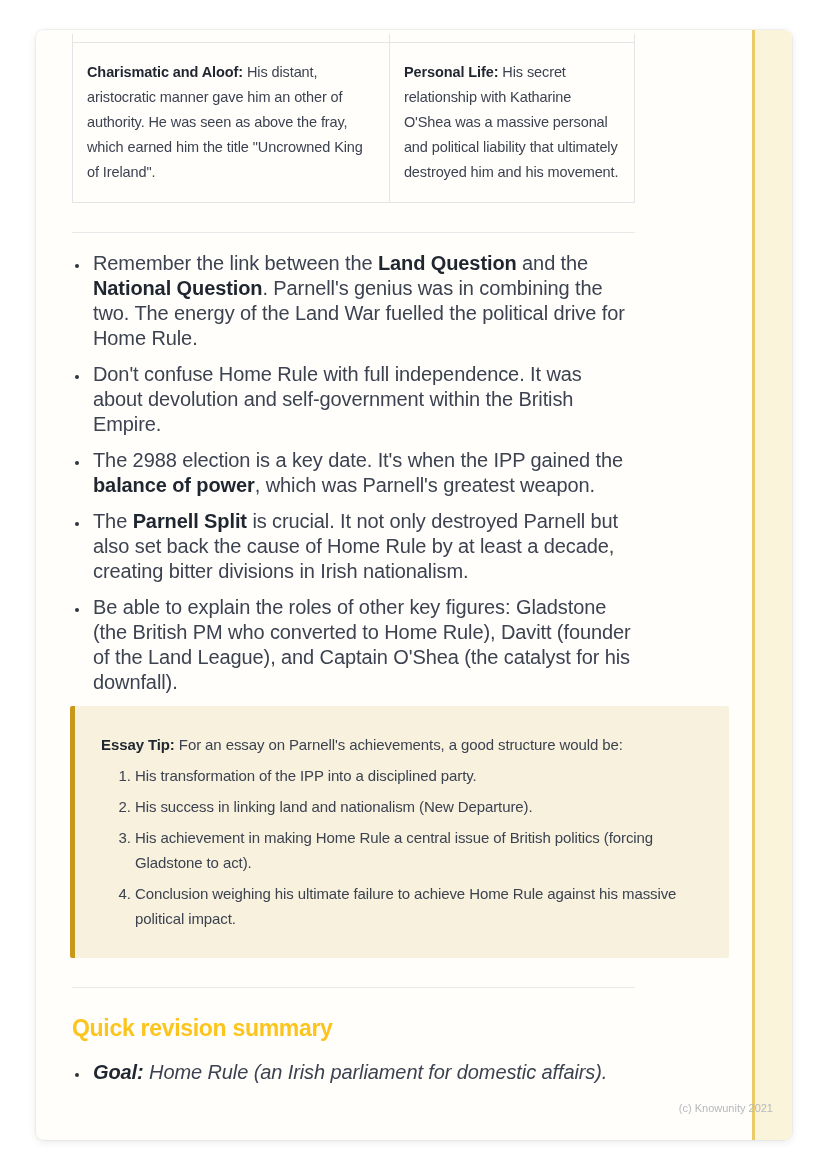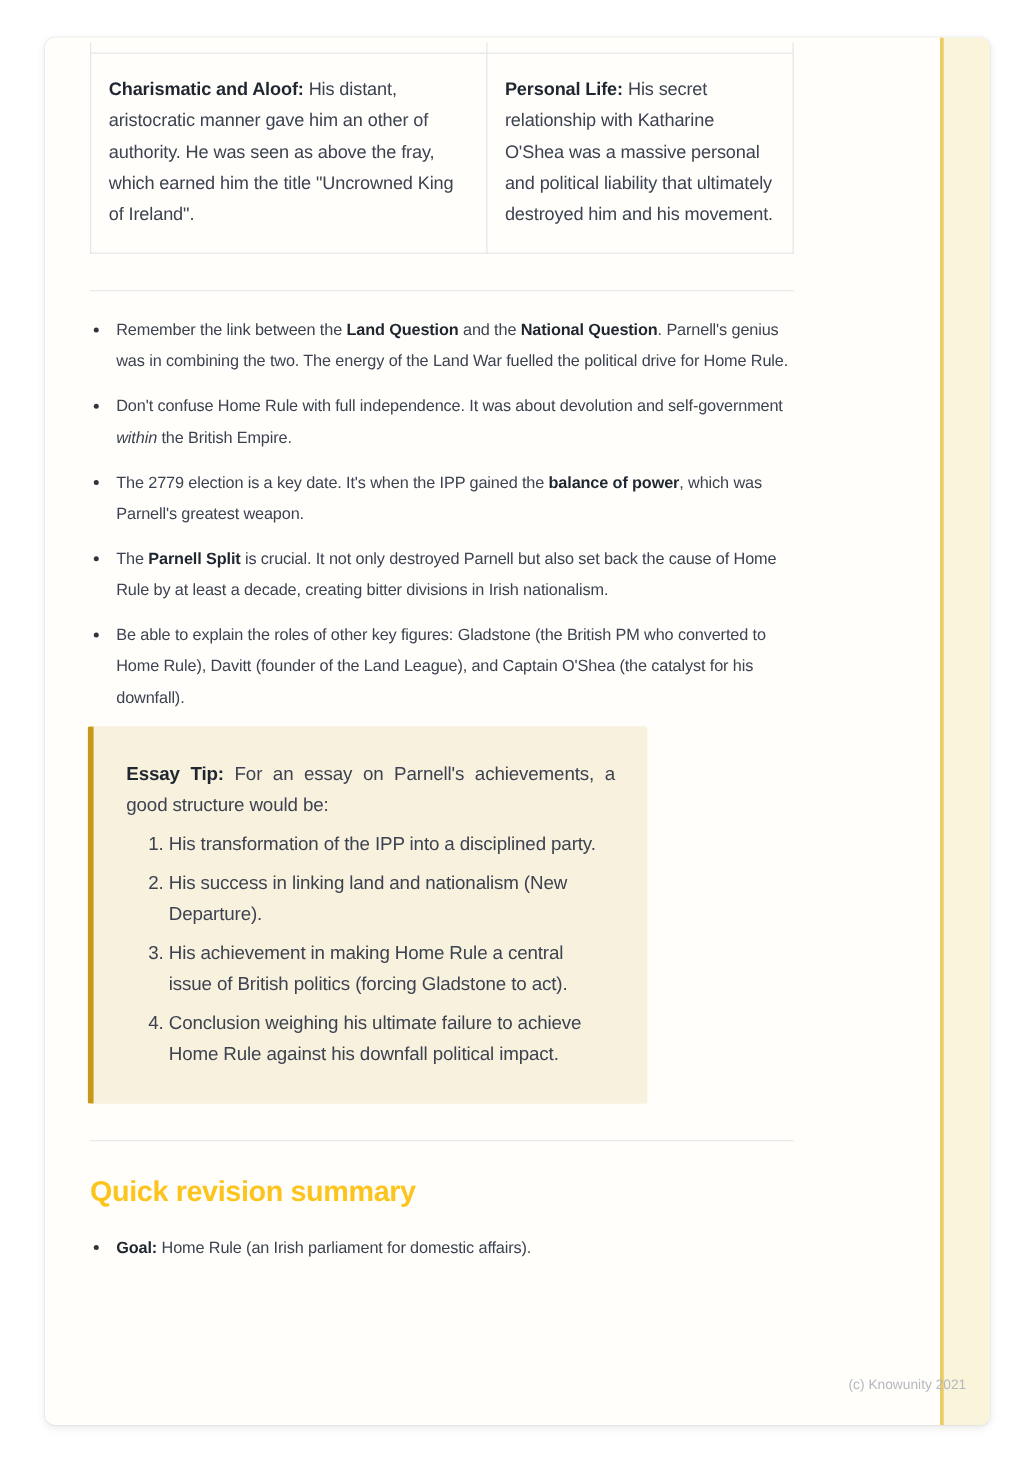--- a/index.html
+++ b/index.html
@@ -52,49 +52,49 @@
     margin:26px 0 0;width:563px;
     font-size:23px;line-height:28px;font-weight:700;letter-spacing:-0.3px;
     color:var(--accent_gold);
   }
   
   ul.bullets{
     margin:18px 0 0;width:563px;
     padding-left:18px;list-style:disc outside;
   }
   ul.bullets li{
-    font-size:13px;line-height:25px;letter-spacing:-0.1px;
+    font-size:20px;line-height:25px;letter-spacing:-0.1px;
     margin-bottom:11px;padding-left:3px;
     color:var(--body_text);
   }
   ul.bullets li::marker{color:#30353D;font-size:13px;}
   ul.bullets.goal{margin-top:18px;}
-  ul.bullets.goal li{margin-bottom:0;}
+  ul.bullets.goal li{margin-bottom:0;font-style:italic;}
   
   .tip-box{
-    width:448px;margin:0 0 0 -2px;
+    width:659px;margin:0 0 0 -2px;
     background:var(--tip_bg);
     border-left:5px solid var(--tip_border);
     border-radius:2px;
     padding:26px 26px 27px;
   }
   .tip-intro{
     font-size:15px;line-height:25px;letter-spacing:-0.1px;
     text-align:justify;color:var(--body_text);
   }
   .tip-box ol{
     margin:6px 12px 0;padding-left:22px;list-style:decimal outside;
   }
   .tip-box ol li{
     font-size:15px;line-height:25px;letter-spacing:-0.1px;
     margin-top:6px;color:var(--body_text);
   }
   
   .b{font-weight:700;color:var(--bold_text);}
-  .i{font-style:italic;}
+  .i{}
   
   .watermark{
     position:absolute;right:19px;bottom:26px;z-index:2;
     font-size:11px;letter-spacing:0;
     color:var(--watermark_gray);
   }
 </style>
 </head>
 <body>
 
@@ -115,32 +115,32 @@
       </tr>
     </tbody>
       </table>
 
     <hr class="rule">
 
 
     <ul class="bullets">
       <li><span>Remember the link between the </span><span class="b">Land Question</span><span> and the </span><span class="b">National Question</span><span>. Parnell's genius was in combining the two. The energy of the Land War fuelled the political drive for Home Rule.</span></li>
       <li><span>Don't confuse Home Rule with full independence. It was about devolution and self-government </span><span class="i">within</span><span> the British Empire.</span></li>
-      <li><span>The 2779 election is a key date. It's when the IPP gained the </span><span class="b">balance of power</span><span>, which was Parnell's greatest weapon.</span></li>
+      <li><span>The 2988 election is a key date. It's when the IPP gained the </span><span class="b">balance of power</span><span>, which was Parnell's greatest weapon.</span></li>
       <li><span>The </span><span class="b">Parnell Split</span><span> is crucial. It not only destroyed Parnell but also set back the cause of Home Rule by at least a decade, creating bitter divisions in Irish nationalism.</span></li>
       <li><span>Be able to explain the roles of other key figures: Gladstone (the British PM who converted to Home Rule), Davitt (founder of the Land League), and Captain O'Shea (the catalyst for his downfall).</span></li>
     </ul>
 
     <div class="tip-box">
       <p class="tip-intro"><span class="b">Essay Tip:</span><span> For an essay on Parnell's achievements, a good structure would be:</span></p>
       <ol>
         <li>His transformation of the IPP into a disciplined party.</li>
         <li>His success in linking land and nationalism (New Departure).</li>
         <li>His achievement in making Home Rule a central issue of British politics (forcing Gladstone to act).</li>
-        <li>Conclusion weighing his ultimate failure to achieve Home Rule against his downfall political impact.</li>
+        <li>Conclusion weighing his ultimate failure to achieve Home Rule against his massive political impact.</li>
       </ol>
     </div>
 
     <hr class="rule">
 
     <h1 class="gold">Quick revision summary</h1>
 
     <ul class="bullets goal">
       <li><span class="b">Goal:</span><span> Home Rule (an Irish parliament for domestic affairs).</span></li>
     </ul>

